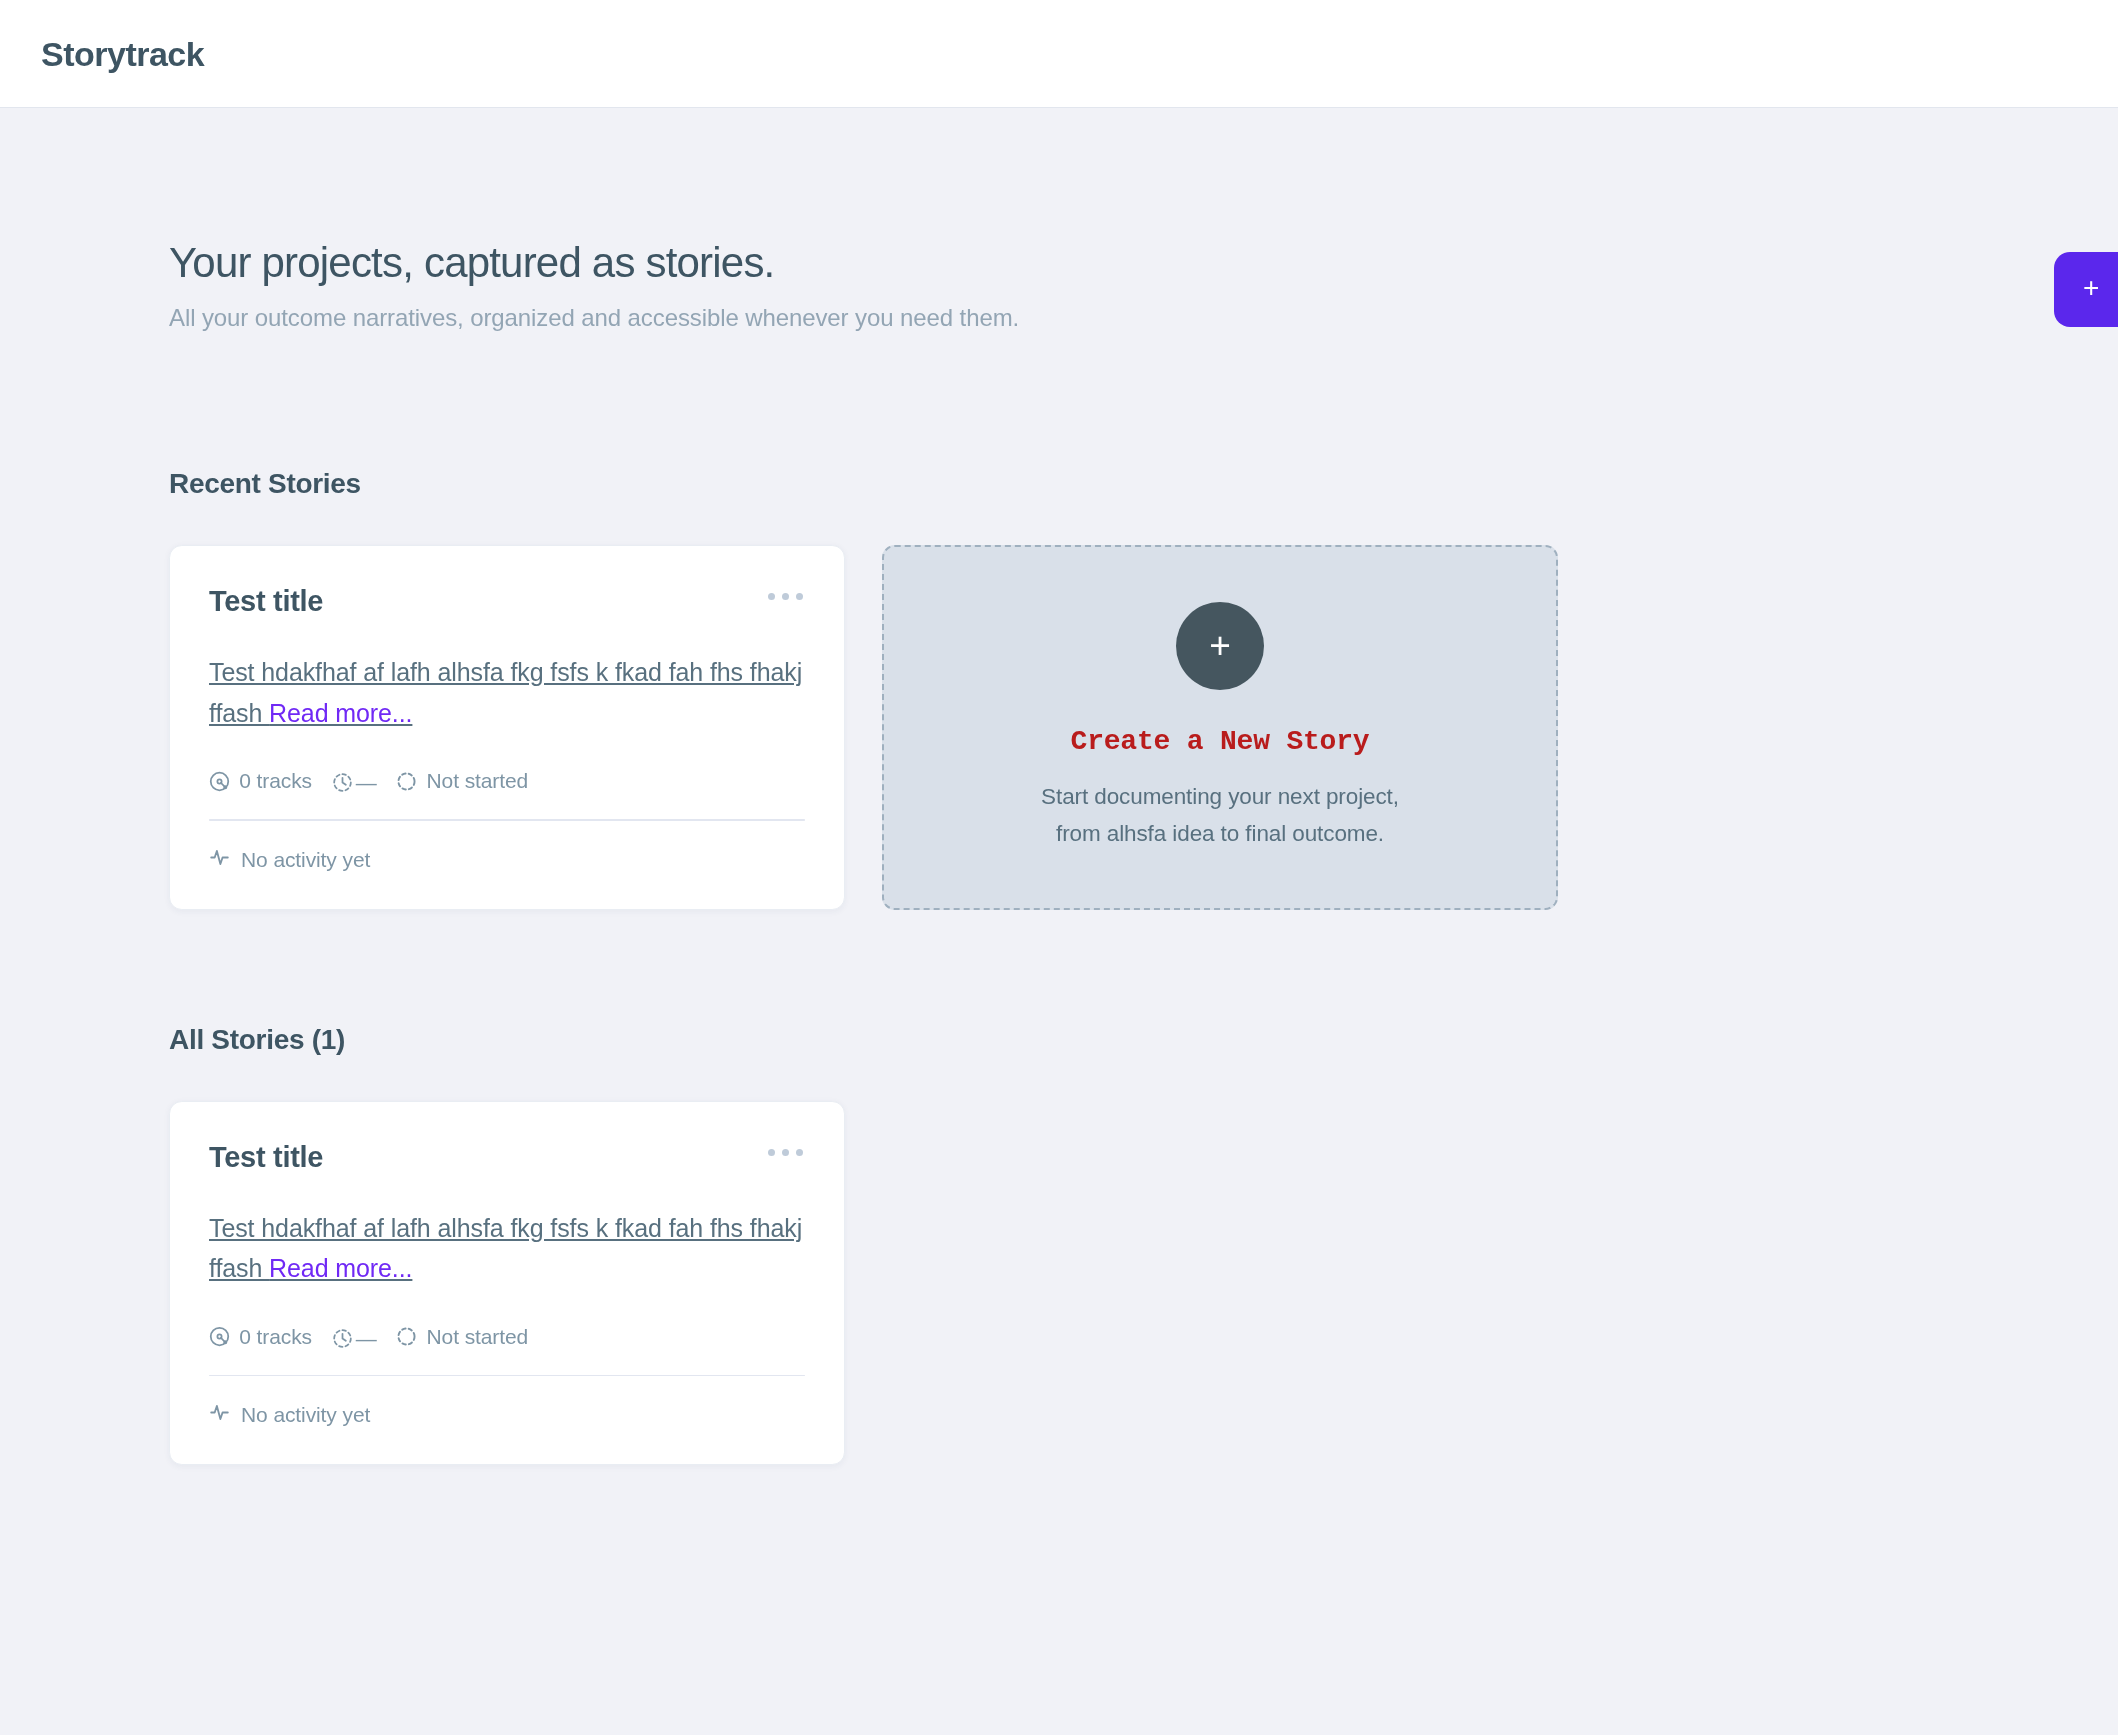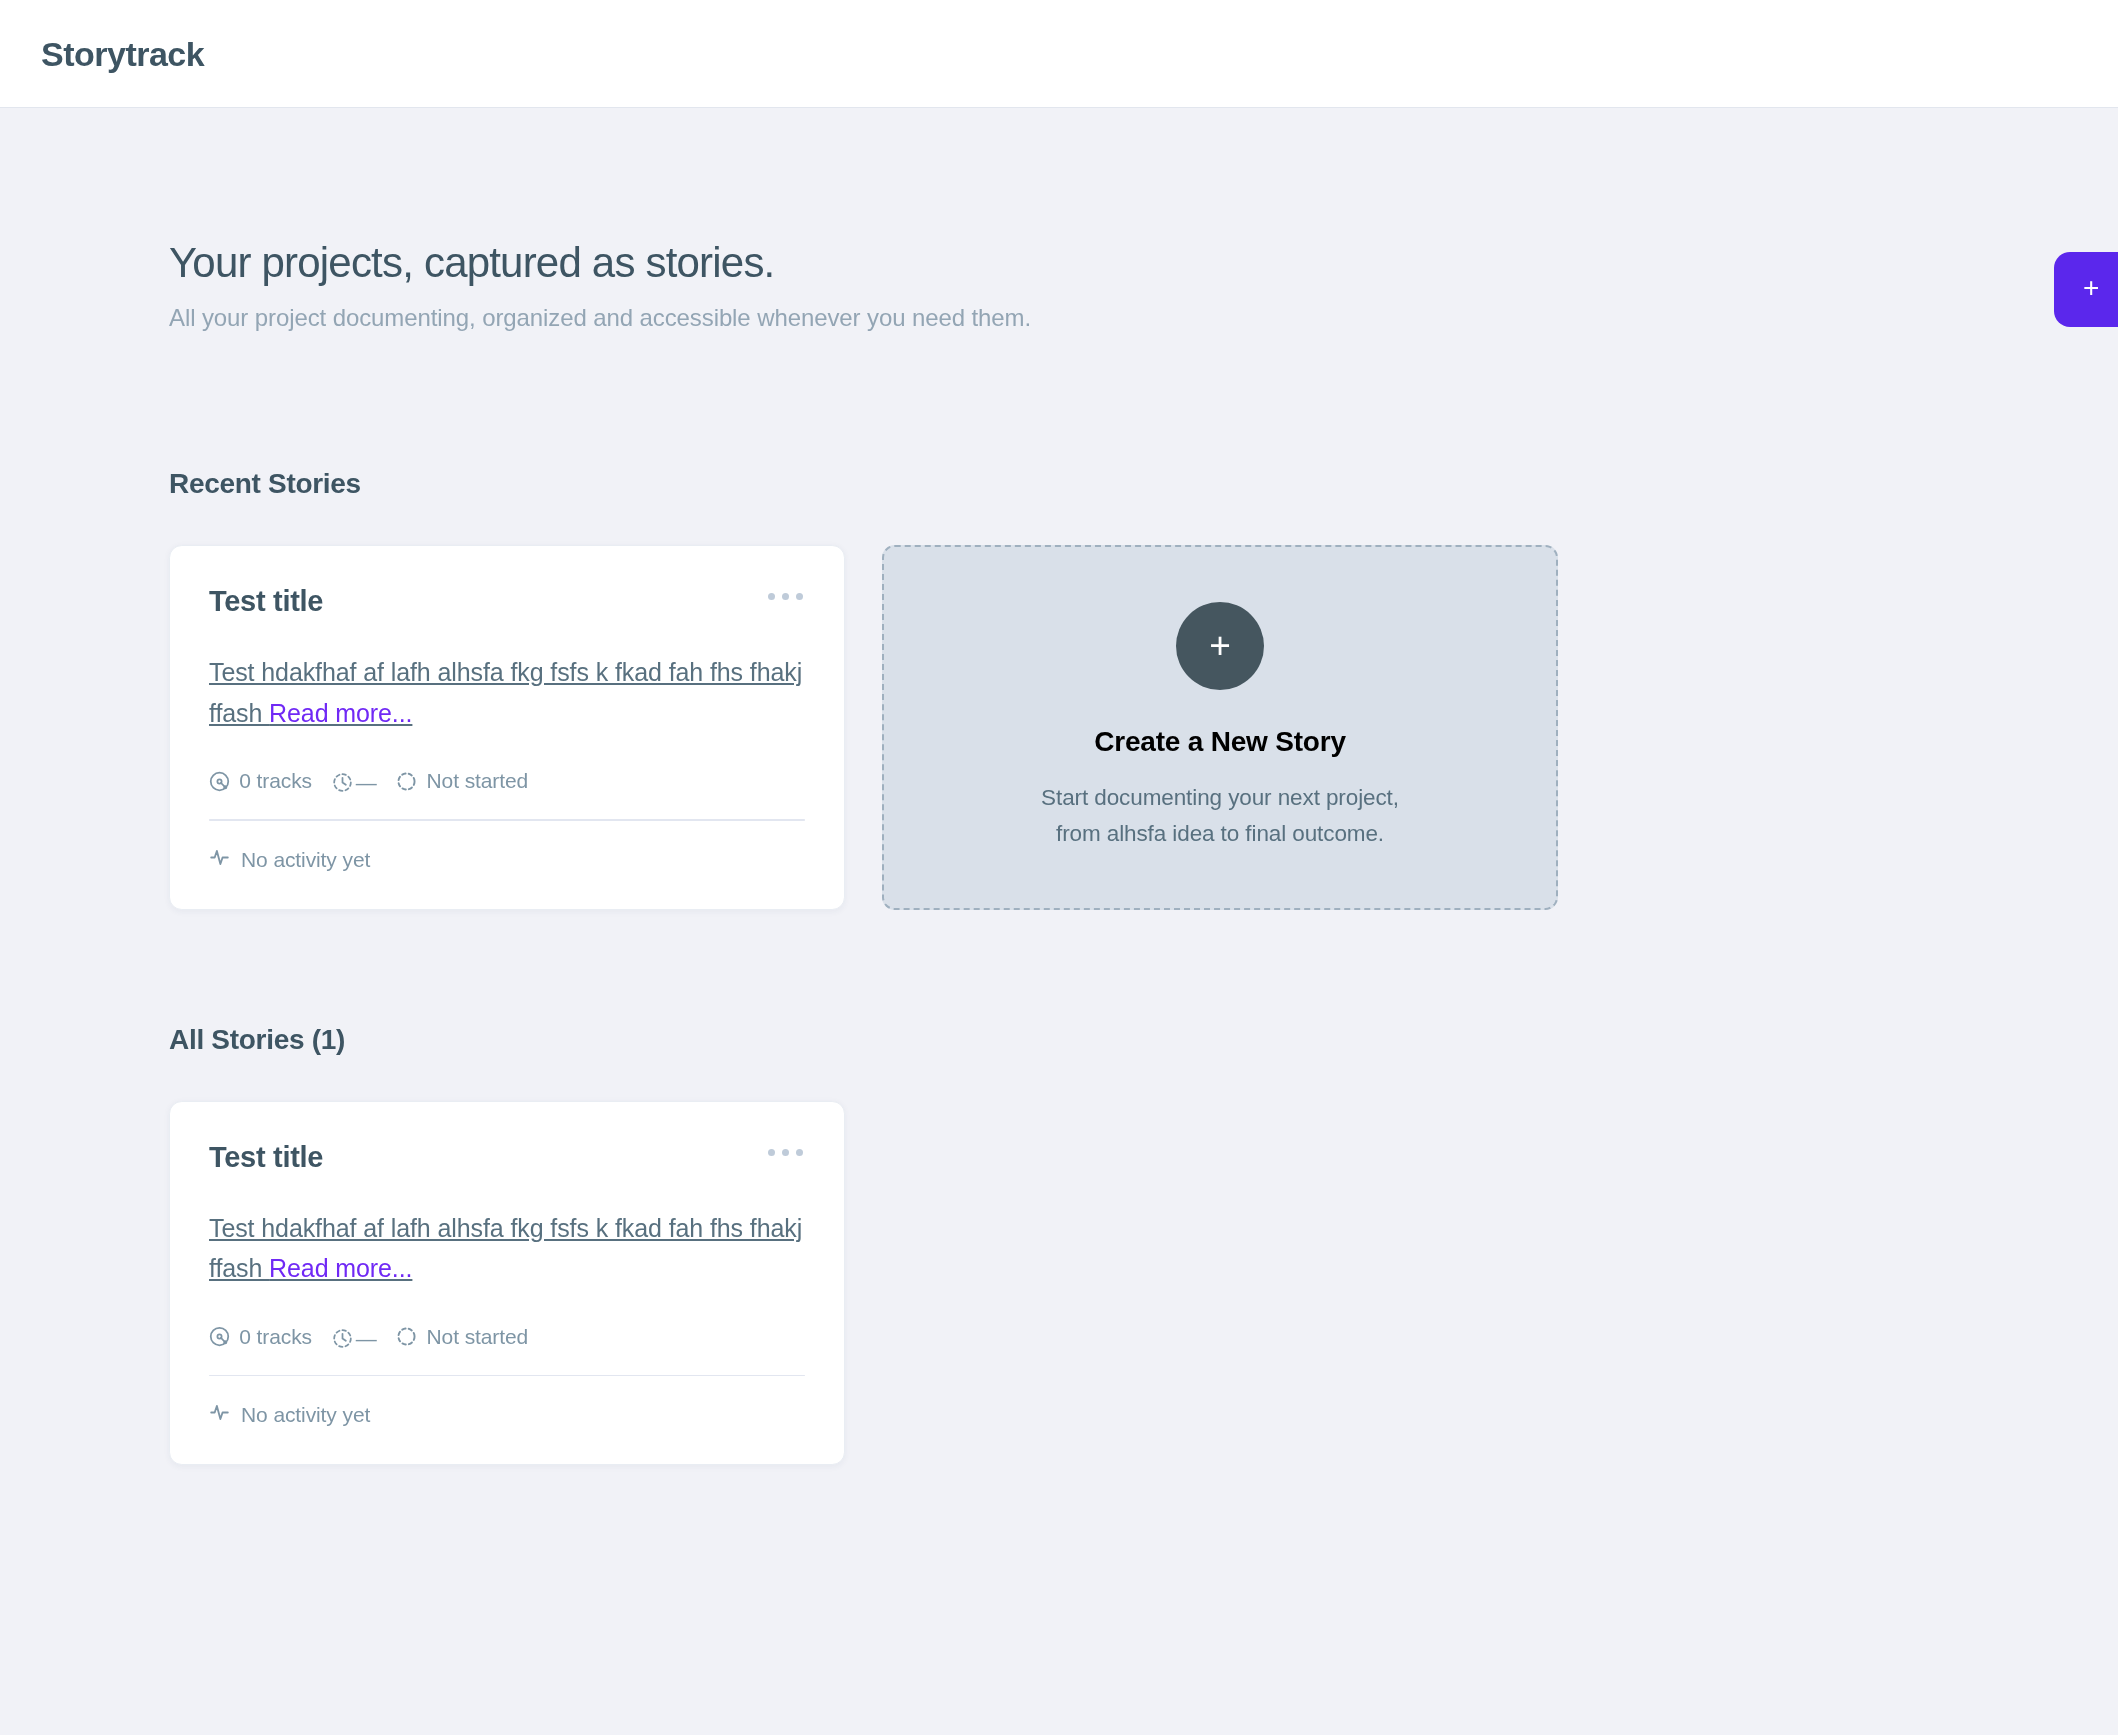--- a/index.html
+++ b/index.html
@@ -209,22 +209,23 @@
     justify-content: center;
     color: #ffffff;
     font-size: 37px;
     font-weight: 300;
     line-height: 0.7;
   }
   .create-title {
     margin-top: 36px;
     font-size: 28px;
     font-weight: 700;
-    color: #000000;
+    color: #b91c1c;
     letter-spacing: -0.2px;
+    font-family: Liberation Mono, monospace;
   }
   .create-sub {
     margin-top: 22px;
     font-size: 22.5px;
     line-height: 1.62;
     color: #58707f;
     letter-spacing: -0.1px;
   }
 </style>
 </head>
@@ -233,21 +234,21 @@
 <div class="topbar">
   <div class="brand">Storytrack</div>
 
 </div>
 
 <div class="page">
 
   <div class="hero">
     <div>
       <h1 class="hero-title">Your projects, captured as stories.</h1>
-      <p class="hero-sub">All your project documenting, organized and accessible whenever you need them.</p>
+      <p class="hero-sub">All your outcome narratives, organized and accessible whenever you need them.</p>
     </div>
 
     <button class="new-story-btn">
       <span class="plus-glyph">+</span>
       <span>New Story</span>
     </button>
   </div>
 
   <div class="section-recent">
     <h2 class="section-title">Recent Stories</h2>

